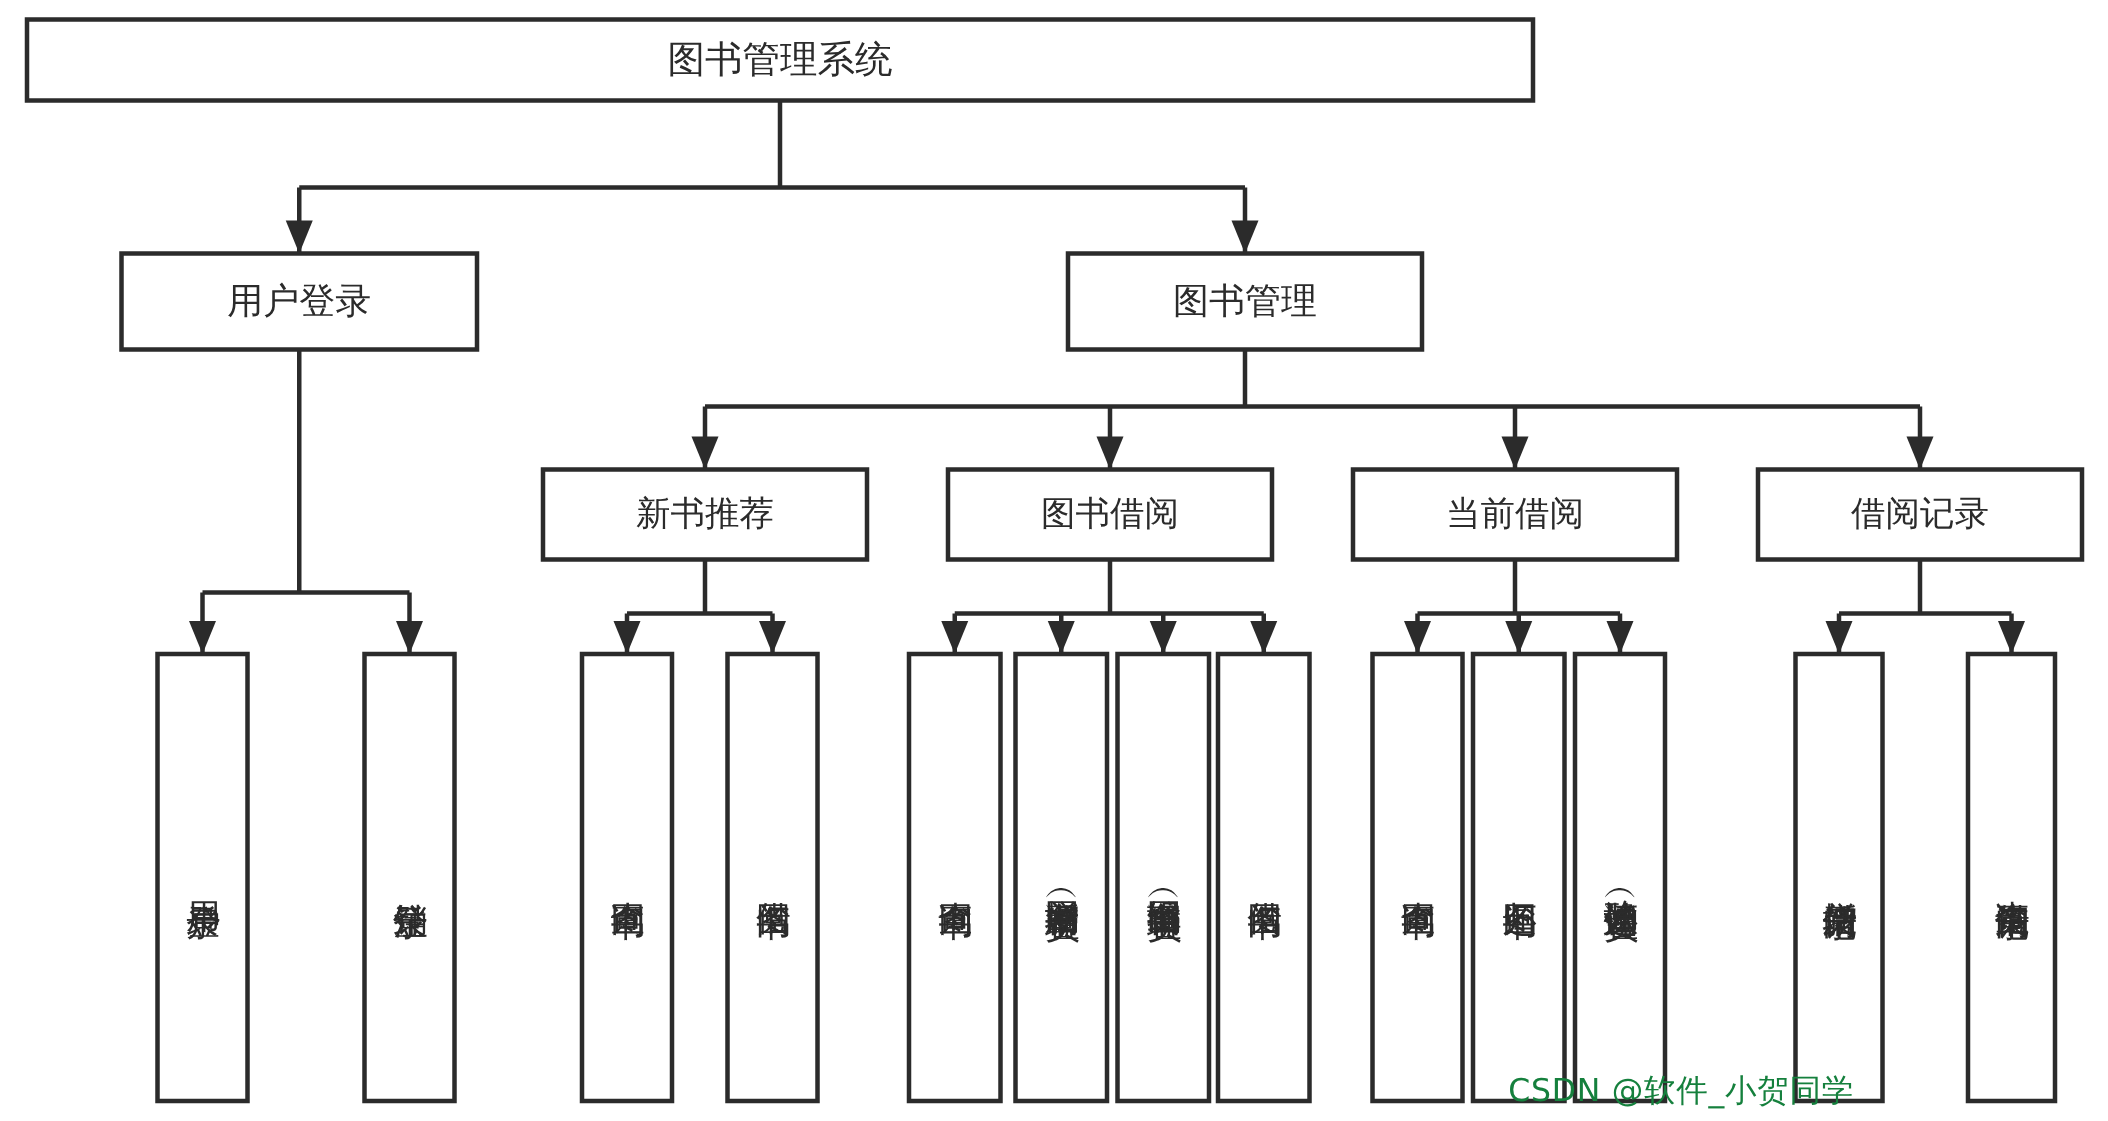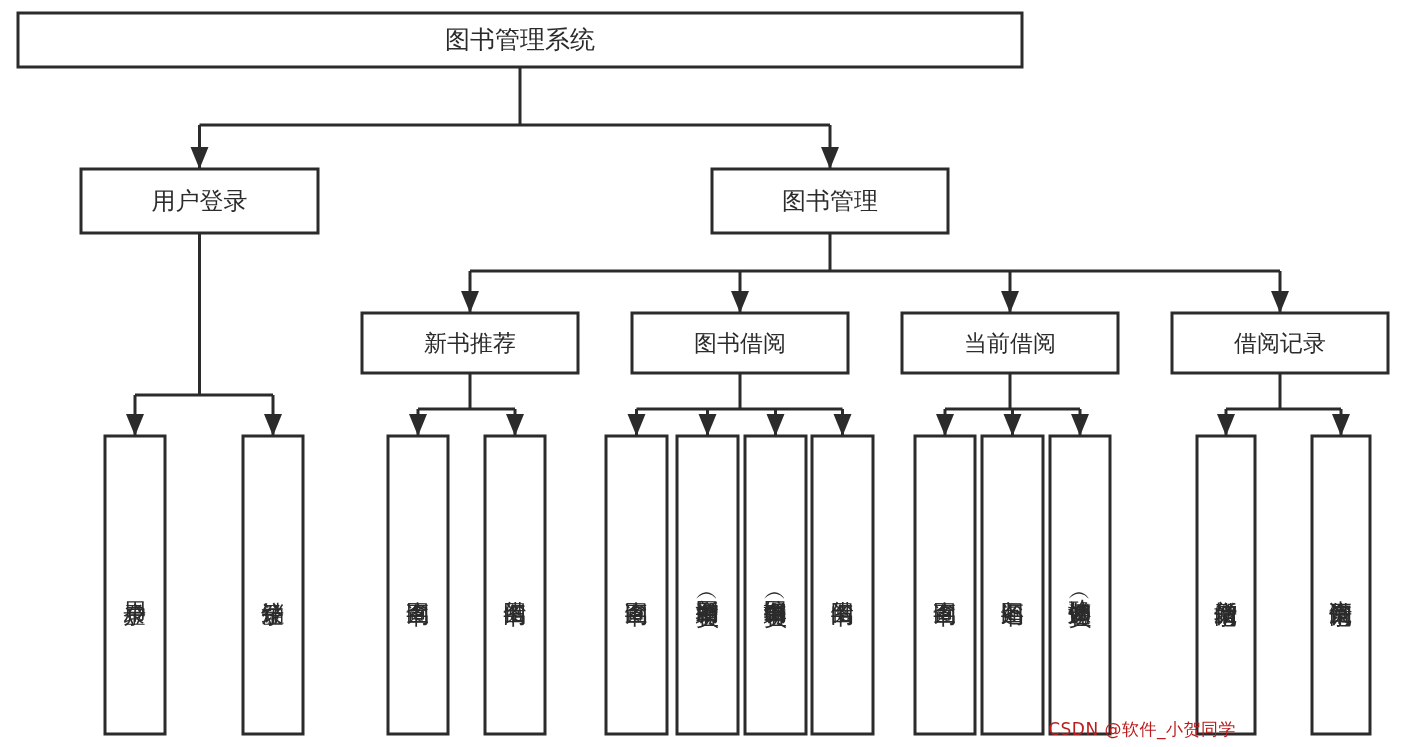--- a/index.html
+++ b/index.html
@@ -14,21 +14,21 @@
               text-anchor:middle;dominant-baseline:middle;}
   .lvl0-label{font-size:25px;}
   .lvl1-label{font-size:24px;}
   .lvl2-label{font-size:23px;}
   .leaf-label-wrap{position:absolute;display:flex;align-items:center;justify-content:center;
                    pointer-events:none;}
   .leaf-label{writing-mode:vertical-rl;text-orientation:upright;
               font-family:"DejaVu Sans","Liberation Sans",sans-serif;
               font-size:23px;line-height:1.06;color:#2b2b2b;letter-spacing:1px;
               white-space:nowrap;}
-  #watermark{position:absolute;right:8px;bottom:6px;color:#b91c1c;font-size:17px;
+  #watermark{position:absolute;right:8px;bottom:6px;color:#15803d;font-size:21px;
              font-family:"DejaVu Sans","Liberation Sans",sans-serif;
              letter-spacing:.5px;white-space:nowrap;margin-left:11px;}
 </style>
 </head>
 <body>
 
 <div id="diagram-root">
   <svg id="diagram-svg" viewBox="0 0 1405 747" xmlns="http://www.w3.org/2000/svg">
     <g id="connectors">
         <line x1="520" y1="67" x2="520" y2="125" class="connector"></line>

